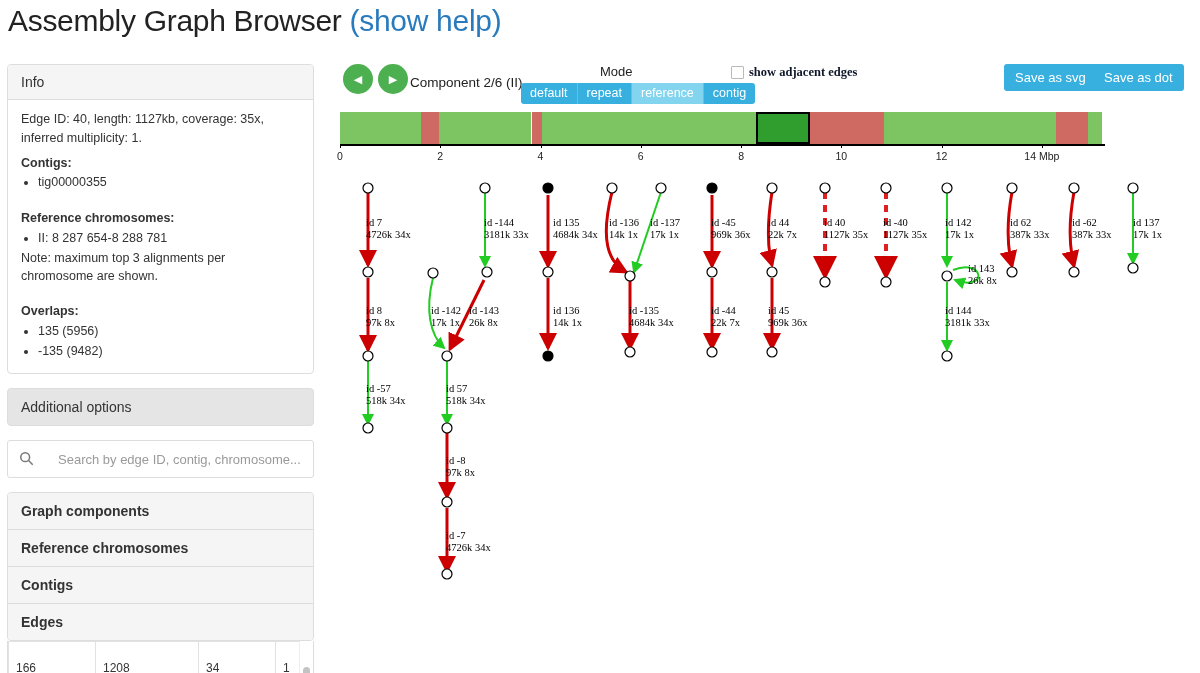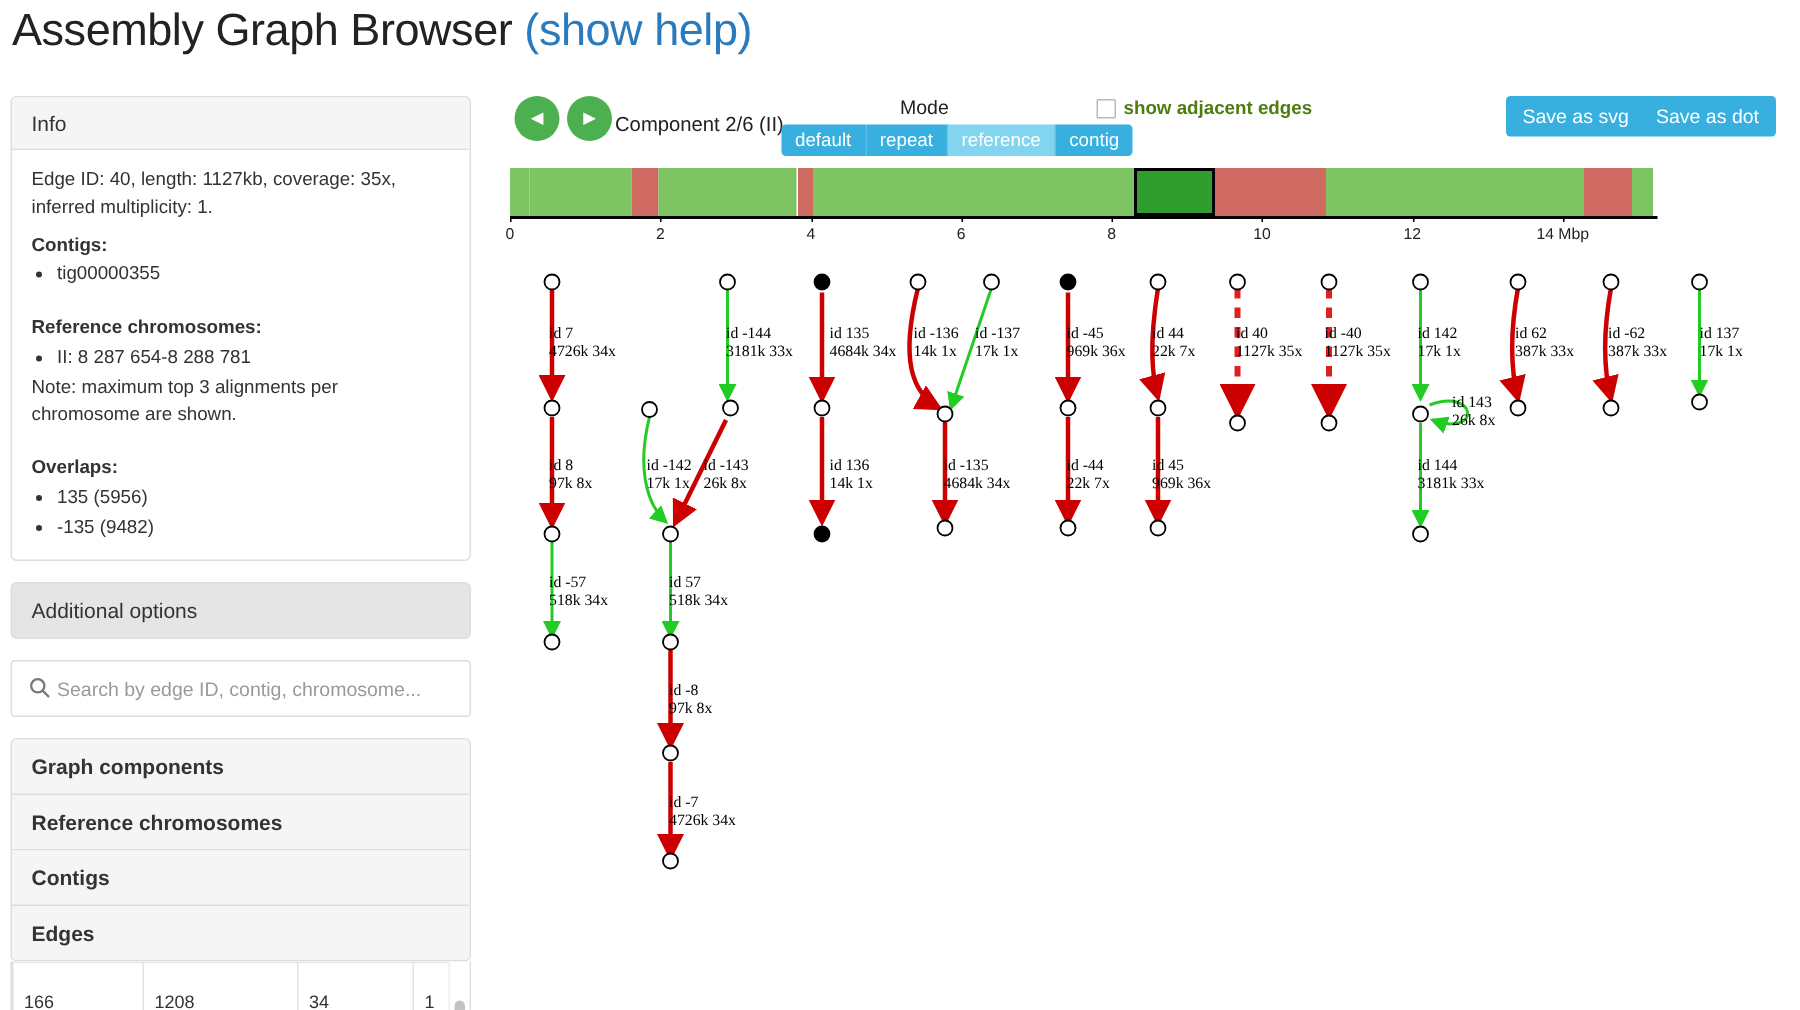--- a/index.html
+++ b/index.html
@@ -32,21 +32,21 @@
   .accordion-single{
     margin-top:14px;border:1px solid #ddd;border-radius:4px;background:#e5e5e5;
     padding:10px 13px;font-size:14px;color:#333;
   }
   .searchbox{
     margin-top:14px;position:relative;border:1px solid #ddd;border-radius:3px;
     background:#fff;height:36px;
   }
   .searchbox svg{position:absolute;left:11px;top:10px;}
   .searchbox input{
-    position:absolute;left:28px;top:0;right:4px;height:34px;border:0;outline:none;
+    position:absolute;left:48px;top:0;right:4px;height:34px;border:0;outline:none;
     font-size:13px;font-family:"Liberation Sans", sans-serif;color:#333;background:transparent;
   }
   .searchbox input::placeholder{color:#9a9a9a;}
 
   .acc-group{margin-top:14px;border:1px solid #ddd;border-radius:4px;overflow:hidden;}
   .acc-item{
     background:#f5f5f5;border-bottom:1px solid #ddd;
     padding:10px 13px;font-size:14px;color:#333;font-weight:bold;
   }
   .acc-item:last-child{border-bottom:0;}
@@ -77,21 +77,21 @@
   .mode-btn{
     background:#37b0e0;color:#fff;font-size:12.5px;line-height:21px;padding:0 9px;
     border-right:1px solid #5cc3ea;cursor:pointer;white-space:nowrap;
   }
   .mode-btn:first-child{border-radius:3px 0 0 3px;}
   .mode-btn:last-child{border-right:0;border-radius:0 3px 3px 0;}
   .mode-btn.active{background:#82d4ef;}
 
   .adj-wrap{position:absolute;left:731px;top:65px;display:flex;align-items:center;gap:5px;}
   .adj-box{width:11px;height:11px;border:1px solid #b9b9b9;background:#fff;border-radius:1px;cursor:pointer;}
-  .adj-text{font-size:12.5px;font-weight:bold;color:#4d7c0f;}
+  .adj-text{font-size:12.5px;font-weight:bold;color:#0f172a;font-family:Liberation Serif, serif;}
 
   .save-btn{
     position:absolute;top:64px;background:#37b0e0;color:#fff;border:0;border-radius:3px;
     font-size:13px;font-family:"Liberation Sans", sans-serif;height:27px;padding:0 11px;cursor:pointer;text-align:right;
   }
 
   
   .chrom{position:absolute;left:340px;top:112px;width:762px;height:32px;}
   .chrom .seg{position:absolute;top:0;height:32px;}
   .chrom .sel{border:2px solid #000;box-sizing:border-box;background:#2f9e2f;}

